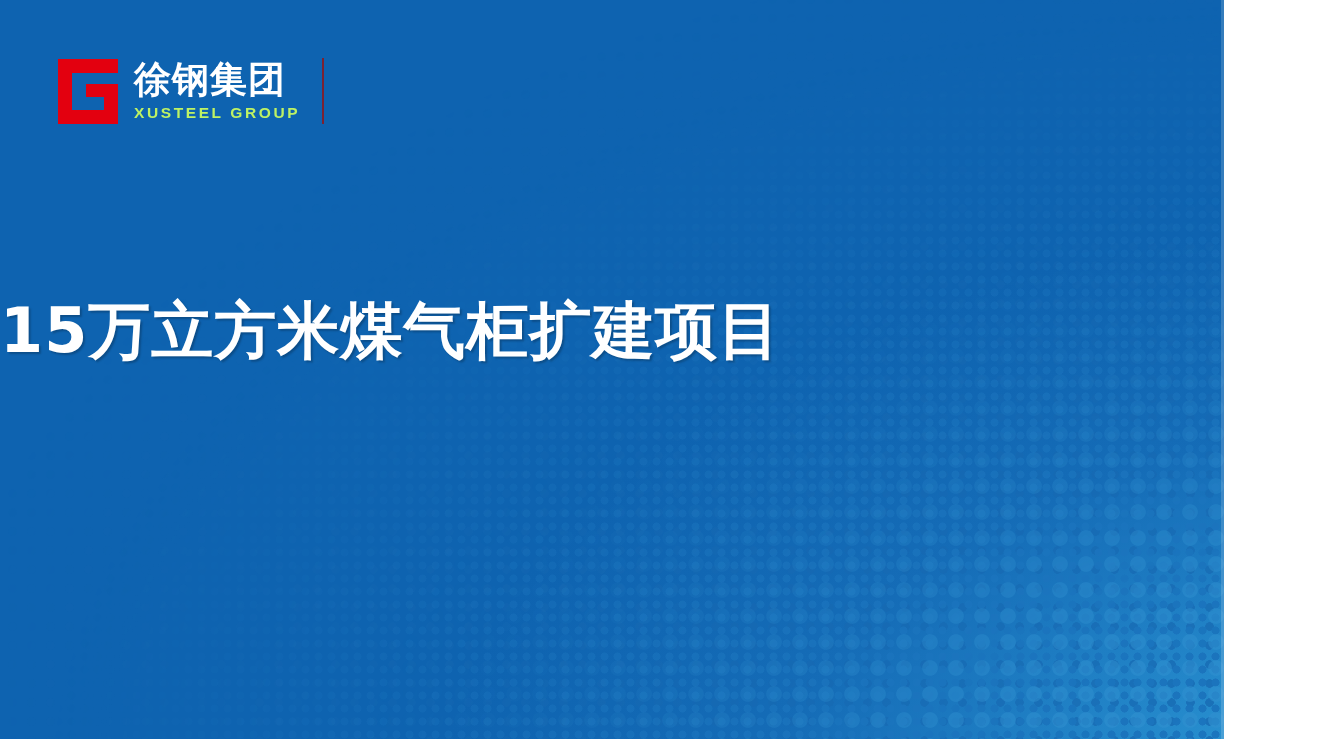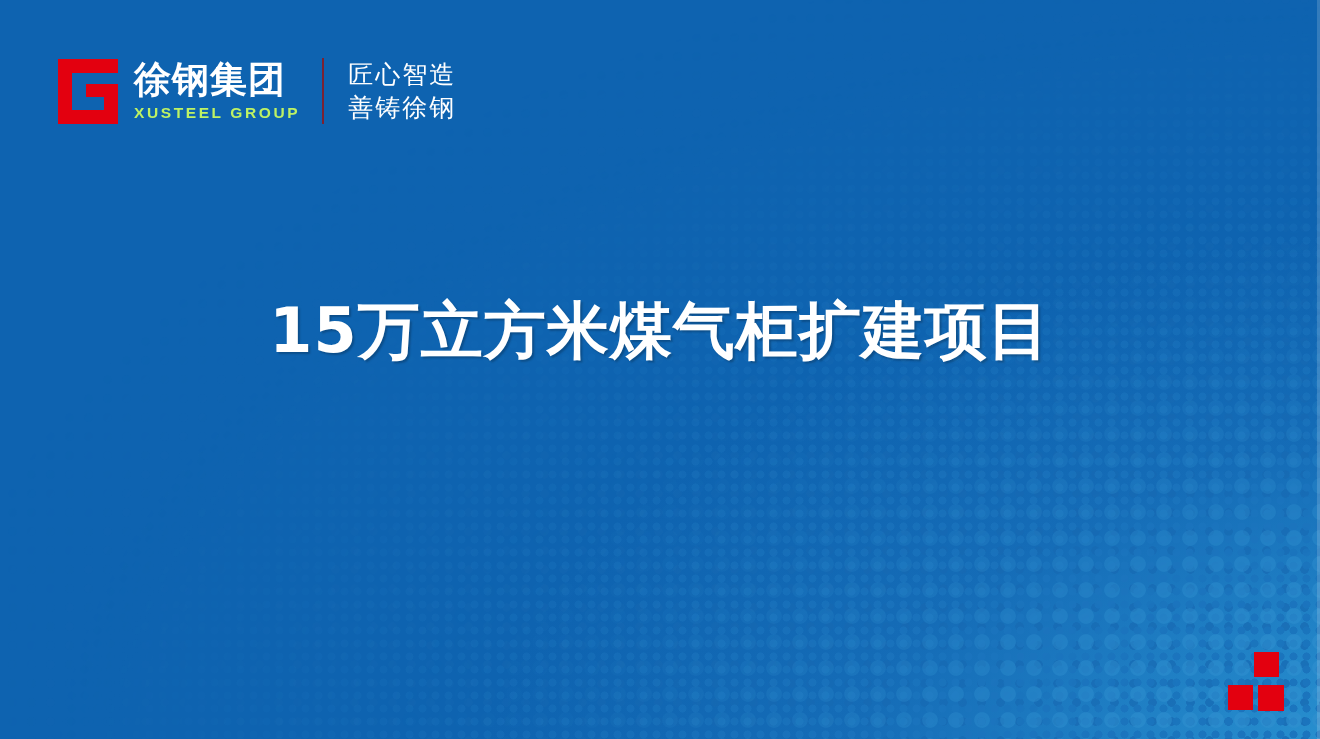--- a/index.html
+++ b/index.html
@@ -8,21 +8,21 @@
     padding: 0;
     background: #ffffff;
   }
   body {
     font-family: "Liberation Sans", "DejaVu Sans", sans-serif;
   }
 
   
   .slide {
     position: relative;
-    width: 1320px;
+    width: 1224px;
     height: 739px;
     overflow: hidden;
     background: #0e63b0;
   }
 
   
   .bg-base {
     position: absolute;
     inset: 0;
     background: #0e63b0;
@@ -181,21 +181,21 @@
     white-space: nowrap;
     font-family: "DejaVu Sans", "Liberation Sans", sans-serif;
   }
 
   
   .title-block {
     position: absolute;
     left: 0;
     right: 0;
     top: 288px;
-    text-align: center;
+    text-align: left;
   }
 
   .title-line {
     color: #ffffff;
     font-weight: bold;
     font-size: 62px;
     line-height: 1.38;
     letter-spacing: 1px;
     text-shadow: 2px 2px 2px rgba(0,0,0,0.22);
     white-space: nowrap;
@@ -240,24 +240,20 @@
       <path fill="#e3000f" d="M46,0 H60 V14 H46 Z"></path>
     </svg>
 
     <div class="logo-words">
       <div class="logo-cn">徐钢集团</div>
       <div class="logo-en">XUSTEEL GROUP</div>
     </div>
 
     <div class="logo-divider"></div>
 
-    <div class="logo-tagline">
-      <div>匠心智造</div>
-      <div>善铸徐钢</div>
-    </div>
   </div>
 
   <div class="title-block">
     <div class="title-line">15万立方米煤气柜扩建项目</div>
   </div>
 
   <div class="corner-squares">
     <div class="sq sq-top"></div>
     <div class="sq sq-left"></div>
     <div class="sq sq-right"></div>

